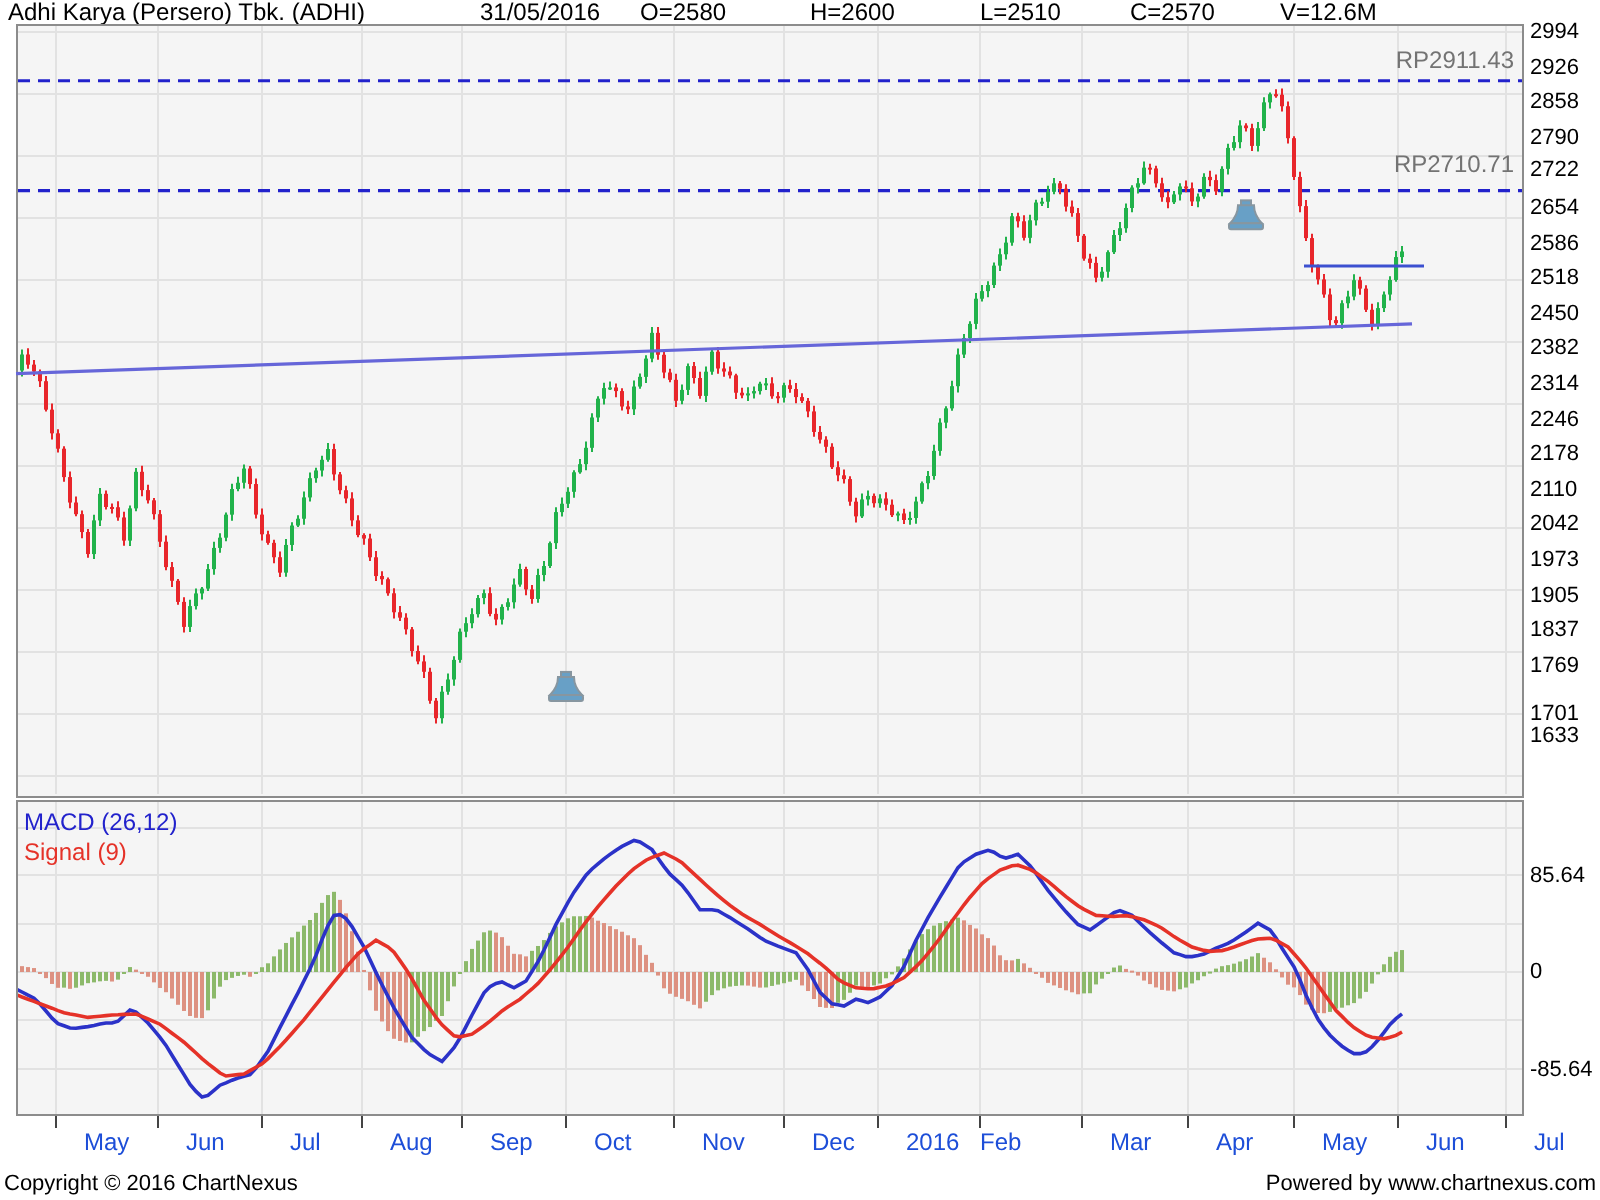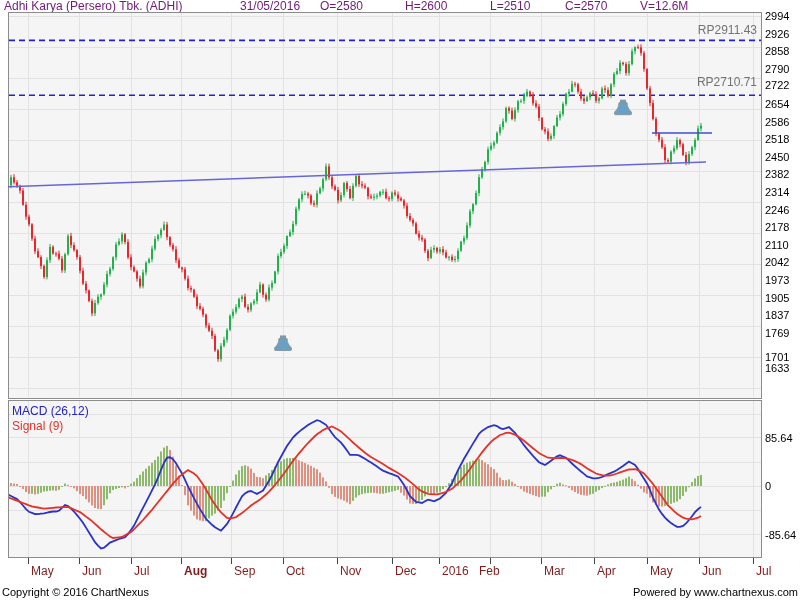--- a/index.html
+++ b/index.html
@@ -1,24 +1,24 @@
 <!DOCTYPE html>
 <html><head>
 <meta charset="utf-8">
 <style>
   html,body{margin:0;padding:0;background:#fff;}
   #stage{position:relative;width:800px;height:600px;background:#fff;
          font-family:"Liberation Sans","DejaVu Sans",sans-serif;overflow:hidden;}
-  .hdr{position:absolute;top:0;height:15px;font-size:12px;color:#701a75;white-space:nowrap;line-height:13px;}
+  .hdr{position:absolute;top:0;height:15px;font-size:12px;color:#000000;white-space:nowrap;line-height:13px;}
   .panel{position:absolute;left:8px;width:754px;background:#f5f5f5;border:1px solid #8c8c8c;box-sizing:border-box;}
   #main-panel{top:12px;height:387px;}
   #macd-panel{top:400px;height:158px;}
   #chart-svg{position:absolute;left:0;top:0;}
   .ylab{position:absolute;left:765px;width:34px;font-size:11px;color:#000;line-height:12px;}
-  .xlab{position:absolute;top:565px;font-size:12px;color:#7f1d1d;line-height:13px;}
+  .xlab{position:absolute;top:565px;font-size:12px;color:#1d4ed8;line-height:13px;margin-left:11px;}
   .rp-label{position:absolute;width:120px;text-align:right;font-size:12px;color:#737373;line-height:12px;}
   .ind-label{position:absolute;left:12px;font-size:12px;line-height:14px;}
   .foot{position:absolute;top:586px;font-size:11px;color:#000;line-height:13px;}
 </style>
 </head>
 <body>
 
 <div id="stage">
   <span class="hdr" style="left:4px">Adhi Karya (Persero) Tbk. (ADHI)</span>
   <span class="hdr" style="left:240px">31/05/2016</span>
@@ -859,21 +859,21 @@
     </div>
   <div id="macd-labels">
       <div class="ylab" style="top: 431.5px;">85.64</div>
       <div class="ylab" style="top: 480px;">0</div>
       <div class="ylab" style="top: 528.5px;">-85.64</div>
     </div>
   <div id="x-labels">
       <div class="xlab" style="left: 31px;">May</div>
       <div class="xlab" style="left: 82px;">Jun</div>
       <div class="xlab" style="left: 134px;">Jul</div>
-      <div class="xlab" style="left: 184px; font-weight: bold;">Aug</div>
+      <div class="xlab" style="left: 184px;">Aug</div>
       <div class="xlab" style="left: 234px;">Sep</div>
       <div class="xlab" style="left: 286px;">Oct</div>
       <div class="xlab" style="left: 340px;">Nov</div>
       <div class="xlab" style="left: 395px;">Dec</div>
       <div class="xlab" style="left: 442px;">2016</div>
       <div class="xlab" style="left: 479px;">Feb</div>
       <div class="xlab" style="left: 544px;">Mar</div>
       <div class="xlab" style="left: 597px;">Apr</div>
       <div class="xlab" style="left: 650px;">May</div>
       <div class="xlab" style="left: 702px;">Jun</div>

